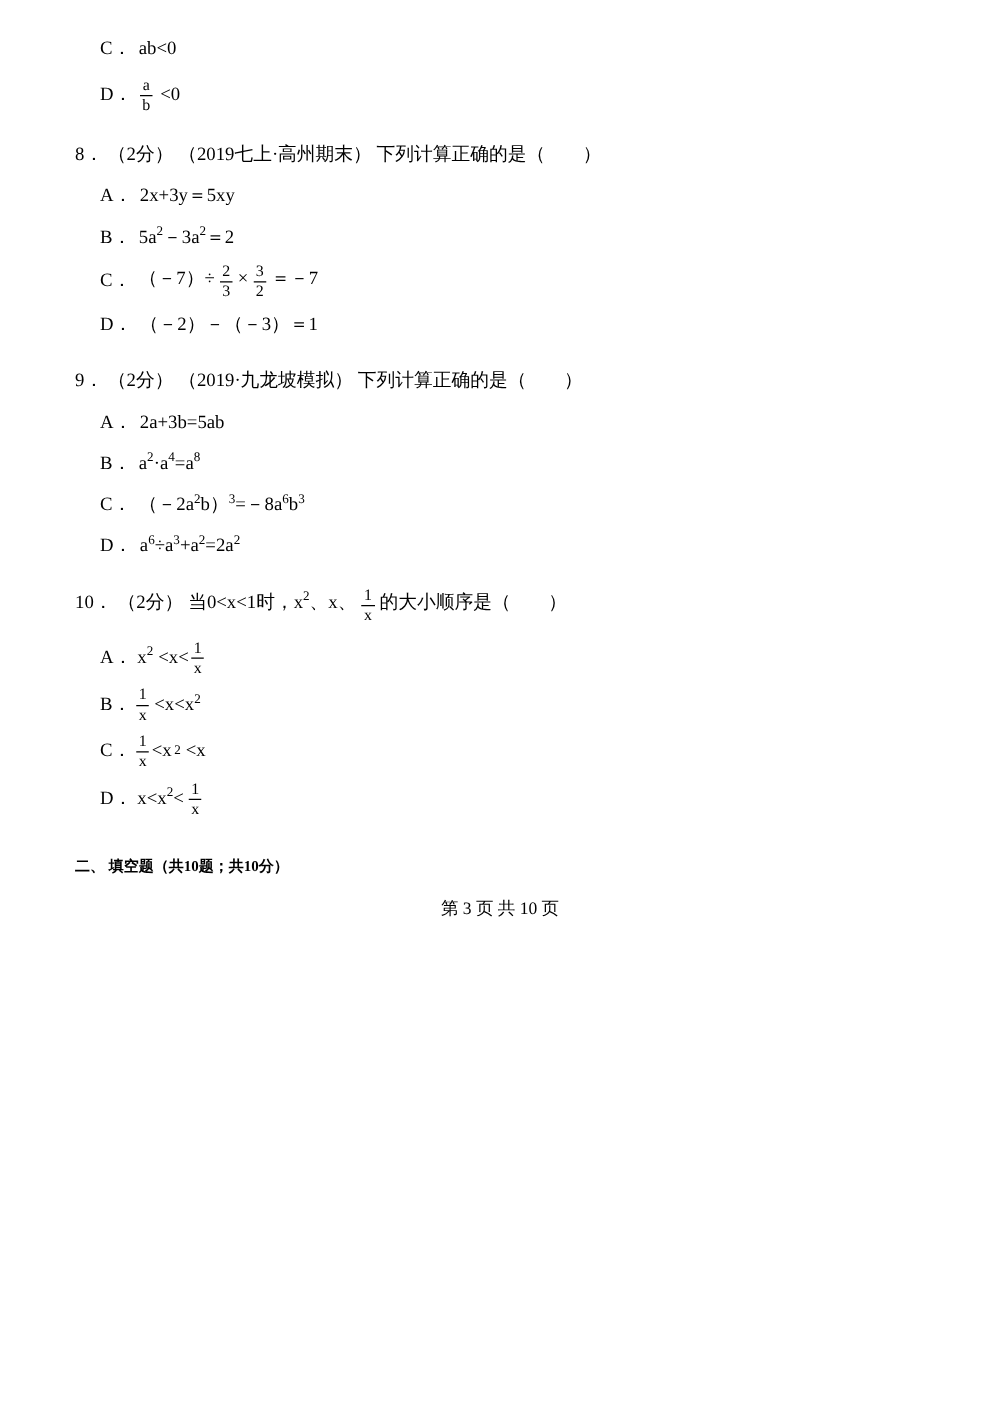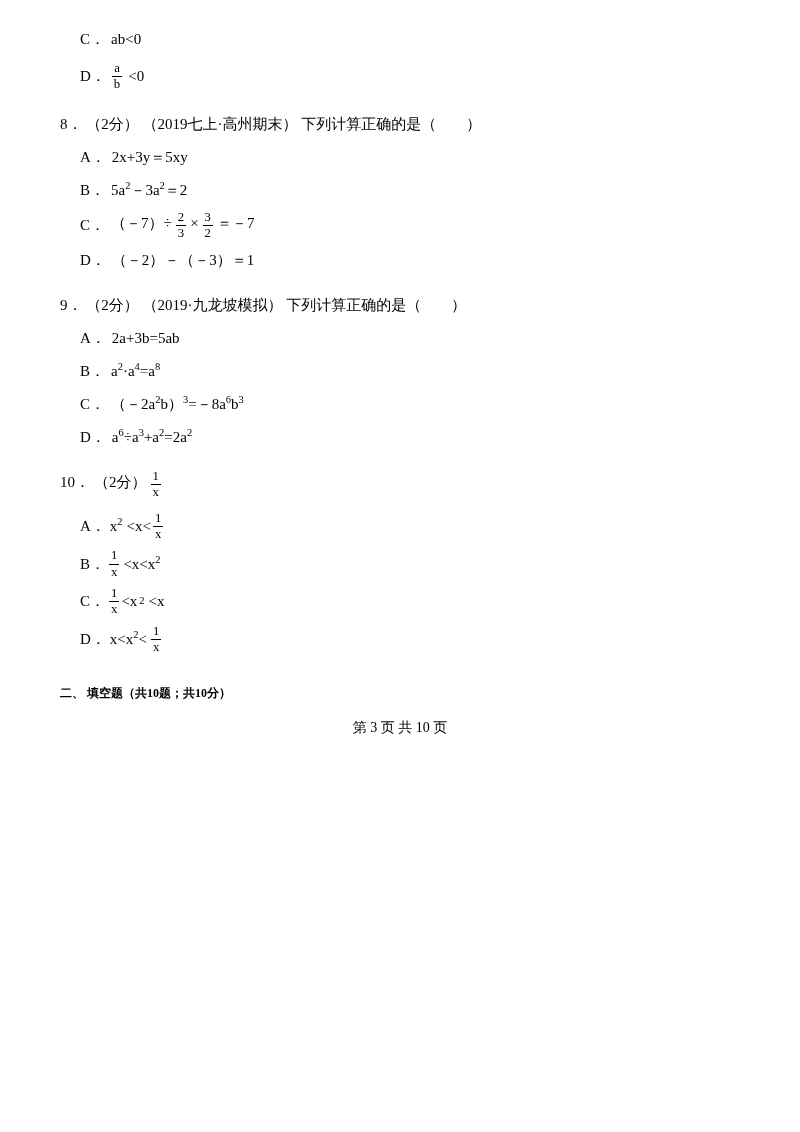--- a/index.html
+++ b/index.html
@@ -144,24 +144,26 @@
   <div class="option-line">
     <span>D．</span>
     <span>a<sup>6</sup>÷a<sup>3</sup>+a<sup>2</sup>=2a<sup>2</sup></span>
   </div>
 </div>
 
 <div class="question-block" style="margin-top:18px;">
   <div class="question-line" style="display:inline-flex;align-items:flex-start;gap:4px;flex-wrap:wrap;">
     <span>10．</span>
     <span>（2分）</span>
+    <span>当0&lt;x&lt;1时，x<sup>2</sup>、x、</span>
     <span class="frac">
       <span class="num">1</span>
       <span class="den">x</span>
     </span>
+    <span>的大小顺序是（　　）</span>
   </div>
 
   
   <div class="option-line" style="display:flex;align-items:center;gap:4px;">
     <span>A．</span>
     <span>x<sup>2</sup></span>
     <span style="display:inline-flex;align-items:center;gap:2px;">
       &lt;x&lt;
       <span class="frac">
         <span class="num">1</span>

